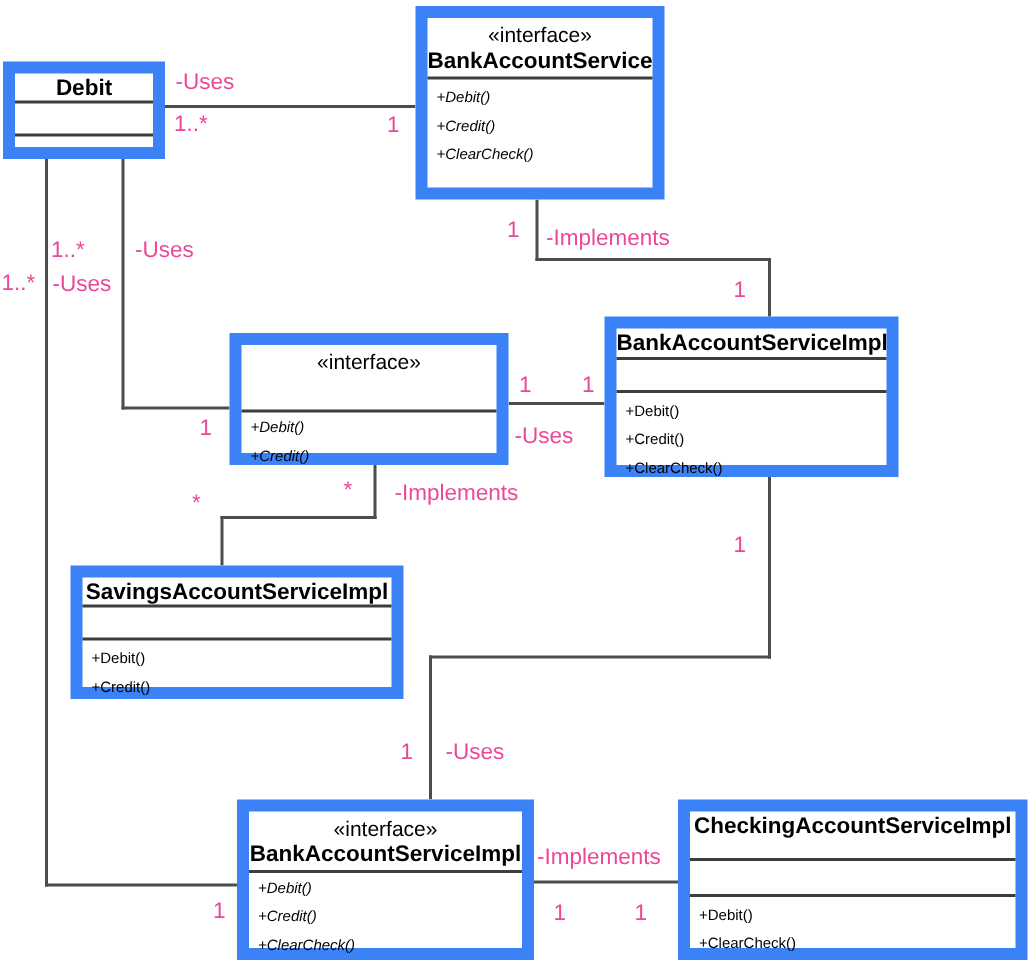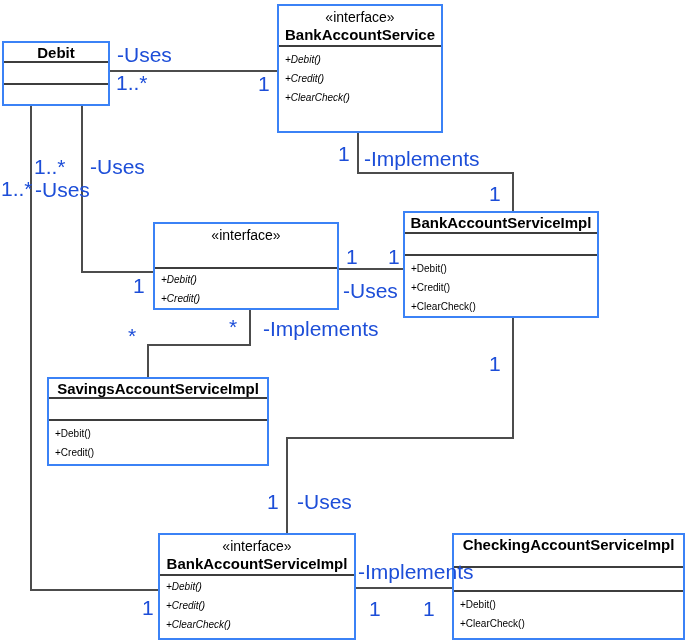--- a/index.html
+++ b/index.html
@@ -2,33 +2,33 @@
 <html><head>
 <meta charset="utf-8">
 <style>
   html,body{margin:0;padding:0;background:#ffffff;}
   .canvas{
     position:relative;width:687px;height:644px;background:#ffffff;
     font-family:"Liberation Sans","DejaVu Sans",sans-serif;color:#000;overflow:hidden;
   }
   .seg{position:absolute;background:#4c4c4c;}
   .box{
-    position:absolute;background:#ffffff;border:2px solid #3b82f6;
+    position:absolute;background:#ffffff;border:8px solid #3b82f6;
     box-sizing:border-box;display:flex;flex-direction:column;
   }
   .hdr{box-sizing:border-box;border-bottom:2px solid #3d3d3d;text-align:center;padding-top:3px;flex:0 0 auto;}
   .stereo{font-size:14px;line-height:16px;}
   .cname{font-weight:bold;font-size:15px;line-height:19px;white-space:nowrap;}
   .title{box-sizing:border-box;border-bottom:2px solid #3d3d3d;text-align:center;
          font-weight:bold;font-size:15px;line-height:17px;padding-top:1px;flex:0 0 auto;white-space:nowrap;}
   .attrs{box-sizing:border-box;border-bottom:2px solid #3d3d3d;flex:0 0 auto;}
   .methods{flex:1 1 auto;font-size:10px;line-height:19px;padding:3px 0 0 6px;text-align:left;}
   .methods.it{font-style:italic;}
   .m{white-space:nowrap;}
-  .lbl{position:absolute;font-size:21px;line-height:16px;white-space:nowrap;color:#1d4ed8;}
+  .lbl{position:absolute;font-size:15px;line-height:16px;white-space:nowrap;color:#ec4899;}
 </style>
 </head>
 <body>
 
 <div class="canvas">
 
   <div class="seg" style="left:110px;top:70px;width:167px;height:2px"></div>
 
   <div class="seg" style="left:357px;top:133px;width:2px;height:41px"></div>
   <div class="seg" style="left:357px;top:172px;width:157px;height:2px"></div>

